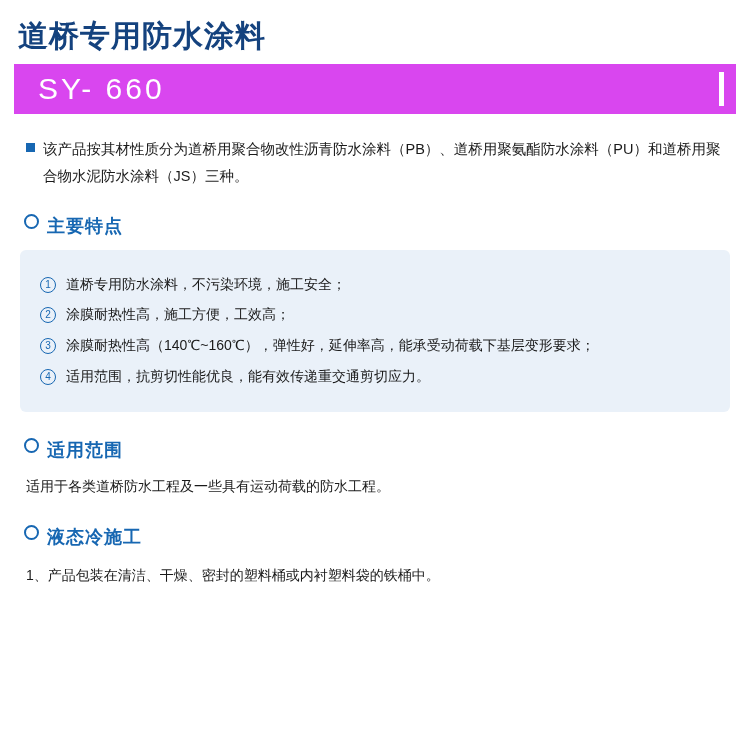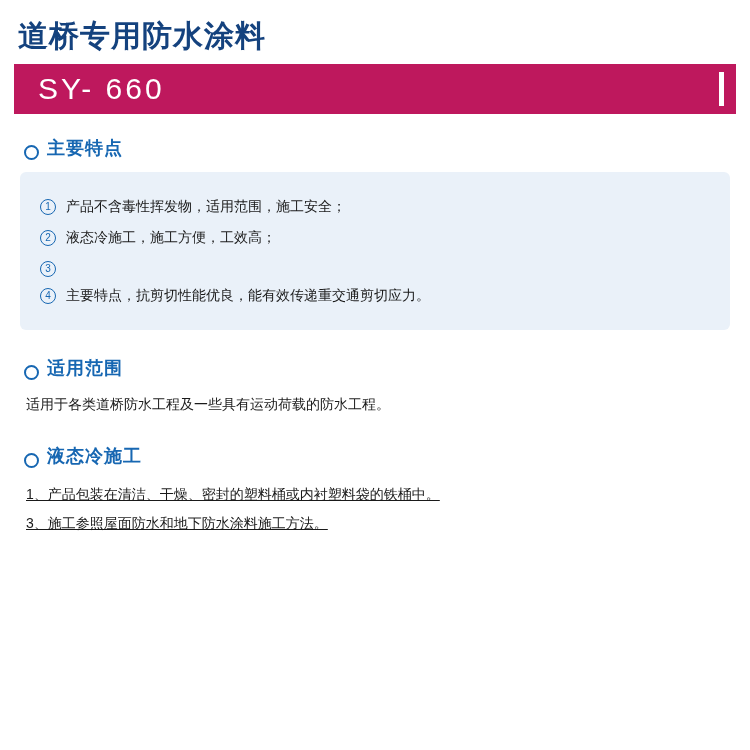--- a/index.html
+++ b/index.html
@@ -30,21 +30,21 @@
     color: #14427e;
     letter-spacing: 1px;
     padding: 18px 0 10px 4px;
     line-height: 1.2;
   }
 
   
   .model-bar {
     position: relative;
     height: 50px;
-    background: #be185d;
+    background: #d946ef;
     display: flex;
     align-items: center;
     margin-bottom: 22px;
   }
   .model-bar .model-text {
     color: #ffffff;
     font-size: 30px;
     letter-spacing: 3px;
     padding-left: 24px;
     font-weight: normal;
@@ -75,21 +75,21 @@
   }
   .intro .intro-text {
     font-size: 14.5px;
     line-height: 1.85;
     color: #1a1a1a;
   }
 
   
   .section-head {
     display: flex;
-    align-items: flex-end;
+    align-items: flex-start;
     padding-left: 10px;
     margin-bottom: 12px;
   }
   .ring {
     width: 15px;
     height: 15px;
     border: 2.5px solid #1767b2;
     border-radius: 50%;
     margin-right: 8px;
     box-sizing: border-box;
@@ -142,67 +142,70 @@
     margin-bottom: 26px;
     color: #1a1a1a;
   }
   .storage-list {
     padding-left: 12px;
   }
   .storage-list .line {
     font-size: 14px;
     line-height: 2.1;
     color: #1a1a1a;
-    text-decoration: underline;
   }
 </style>
 </head>
 <body>
 
 <div class="page">
 
   <div class="main-title">道桥专用防水涂料</div>
 
   <div class="model-bar">
     <div class="model-text">SY- 660</div>
     <div class="bar-tick"></div>
   </div>
 
+  <div class="intro">
+    <div class="sq"></div>
+    <div class="intro-text">该产品按其材性质分为道桥用聚合物改性沥青防水涂料（PB）、道桥用聚氨酯防水涂料（PU）和道桥用聚合物水泥防水涂料（JS）三种。</div>
+  </div>
 
   <div class="section-head">
     <div class="ring"></div>
     <div class="head-text">主要特点</div>
   </div>
 
   <div class="feature-box">
     <div class="feature-item">
       <div class="num-circle">1</div>
-      <div class="feature-text">产品不含毒性挥发物，适用范围，施工安全；</div>
+      <div class="feature-text">道桥专用防水涂料，不污染环境，施工安全；</div>
     </div>
     <div class="feature-item">
       <div class="num-circle">2</div>
-      <div class="feature-text">液态冷施工，施工方便，工效高；</div>
+      <div class="feature-text">涂膜耐热性高，施工方便，工效高；</div>
     </div>
     <div class="feature-item">
       <div class="num-circle">3</div>
+      <div class="feature-text">涂膜耐热性高（140℃~160℃），弹性好，延伸率高，能承受动荷载下基层变形要求；</div>
     </div>
     <div class="feature-item">
       <div class="num-circle">4</div>
-      <div class="feature-text">主要特点，抗剪切性能优良，能有效传递重交通剪切应力。</div>
+      <div class="feature-text">适用范围，抗剪切性能优良，能有效传递重交通剪切应力。</div>
     </div>
   </div>
 
   <div class="section-head">
     <div class="ring"></div>
     <div class="head-text">适用范围</div>
   </div>
   <div class="plain-para">适用于各类道桥防水工程及一些具有运动荷载的防水工程。</div>
 
   <div class="section-head">
     <div class="ring"></div>
     <div class="head-text">液态冷施工</div>
   </div>
   <div class="storage-list">
     <div class="line">1、产品包装在清洁、干燥、密封的塑料桶或内衬塑料袋的铁桶中。</div>
-    <div class="line">3、施工参照屋面防水和地下防水涂料施工方法。</div>
   </div>
 
 </div>
 
 </body></html>

